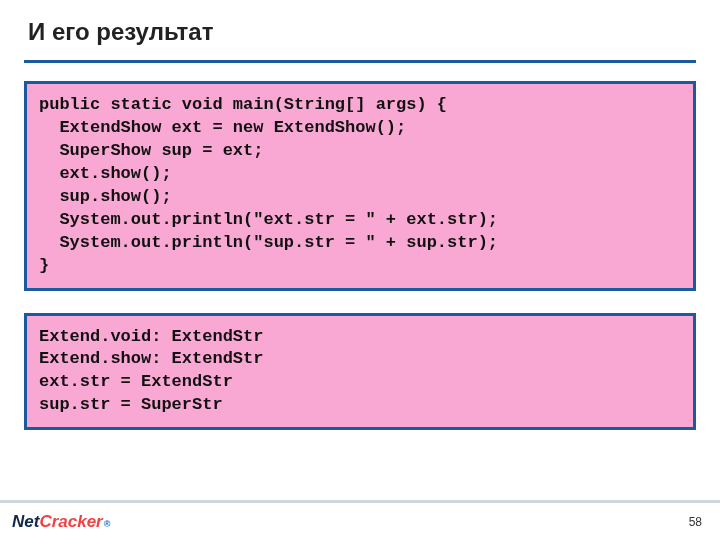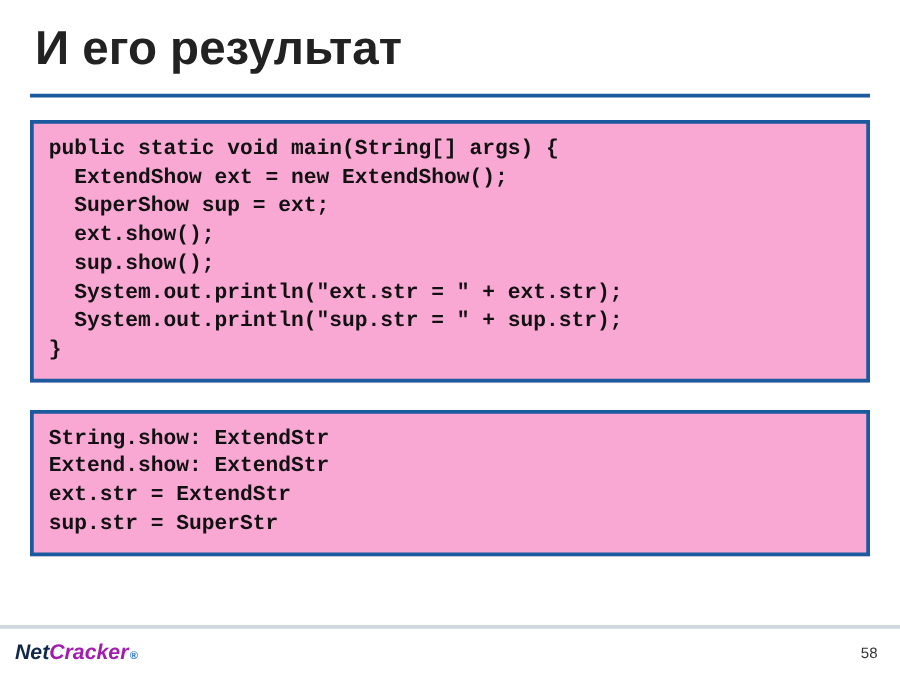--- a/index.html
+++ b/index.html
@@ -11,21 +11,21 @@
     position: relative;
     overflow: hidden;
   }
   .slide {
     width: 100%;
     height: 100%;
     padding: 18px 24px 0 24px;
     position: relative;
   }
   .title {
-    font-size: 38px;
+    font-size: 24px;
     font-weight: bold;
     color: #222;
     margin-bottom: 14px;
     padding-left: 4px;
   }
   .hr-line {
     height: 3px;
     background: #1b5a9e;
     margin-bottom: 18px;
   }
@@ -61,21 +61,21 @@
     align-items: baseline;
     font-weight: bold;
   }
   .logo-net {
     color: #11284a;
     font-size: 17px;
     font-style: italic;
     font-weight: 800;
   }
   .logo-cracker {
-    color: #a21caf;
+    color: #ef4444;
     font-size: 17px;
     font-style: italic;
     font-weight: 800;
     text-align: right;
   }
   .logo-r {
     color: #176bbf;
     font-size: 9px;
     vertical-align: super;
     margin-left: 1px;
@@ -97,21 +97,21 @@
   ExtendShow ext = new ExtendShow();
   SuperShow sup = ext;
   ext.show();
   sup.show();
   System.out.println("ext.str = " + ext.str);
   System.out.println("sup.str = " + sup.str);
 }</pre>
   </div>
 
   <div class="code-box">
-    <pre>String.show: ExtendStr
+    <pre>Extend.void: ExtendStr
 Extend.show: ExtendStr
 ext.str = ExtendStr
 sup.str = SuperStr</pre>
   </div>
 
   <div class="footer">
     <div class="logo">
       <span class="logo-net">Net</span>
         <span class="logo-cracker">Cracker</span>
         <span class="logo-r">®</span>

